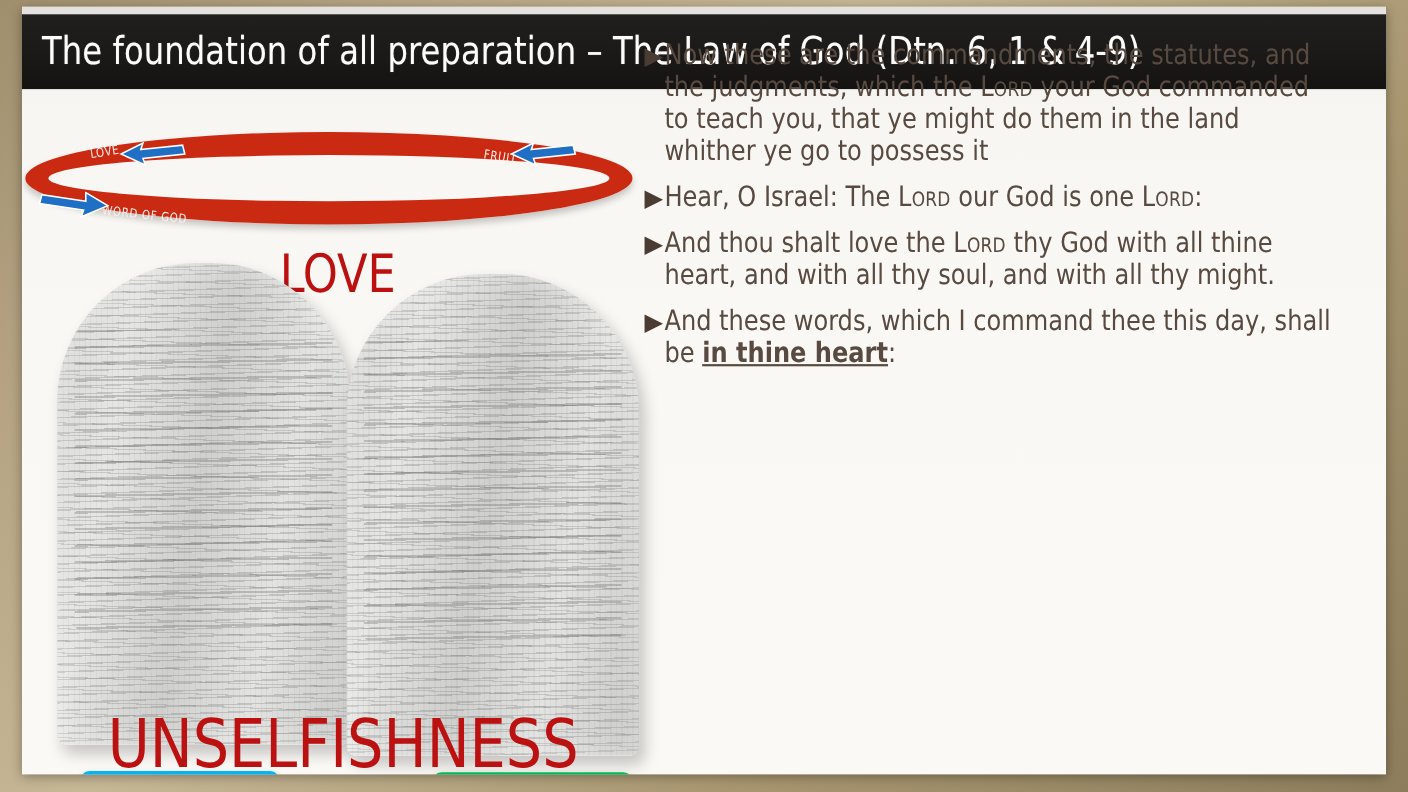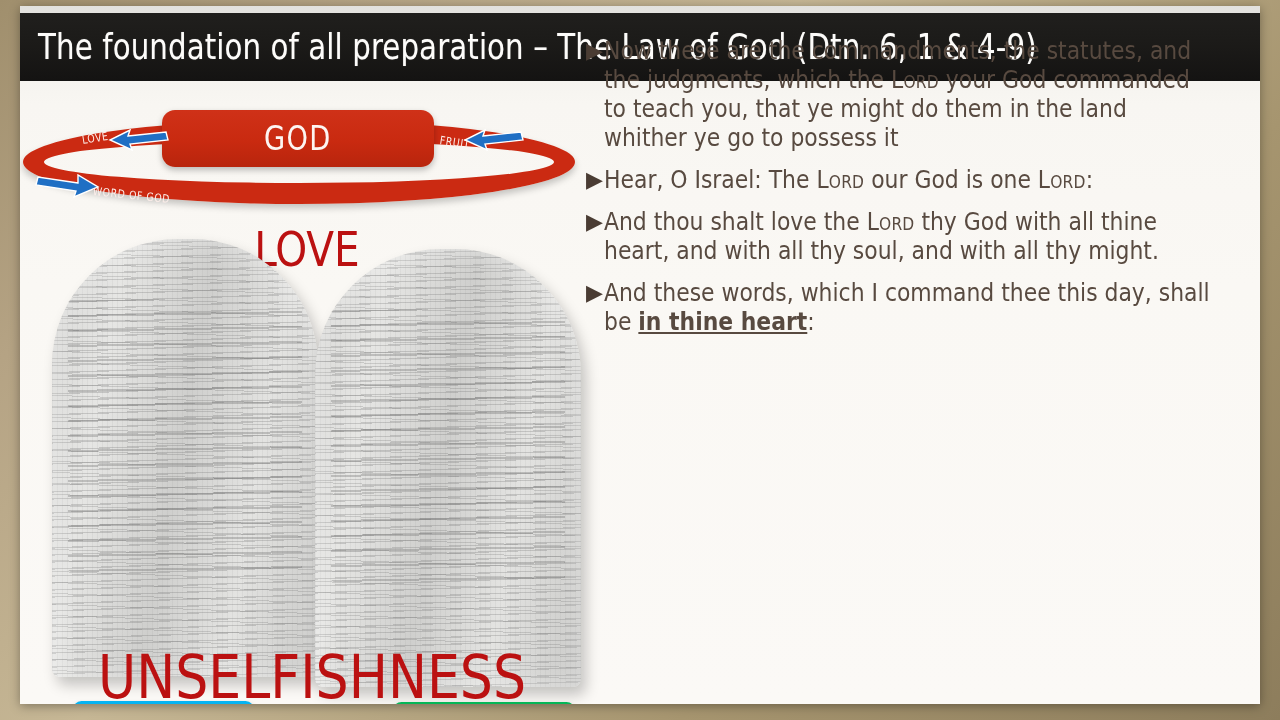--- a/index.html
+++ b/index.html
@@ -197,23 +197,20 @@
 
     <div id="title-bar">
       <div id="title-text">The foundation of all preparation – The Law of God (Dtn. 6, 1 &amp; 4-9)</div>
     </div>
 
     <div id="left-panel">
 
       <div id="cycle">
         <div id="ellipse-ring"></div>
 
-        <div id="god-box">
-          <span id="god-label">GOD</span>
-        </div>
 
         <span class="ring-label" id="label-love">LOVE</span>
         <span class="ring-label" id="label-word">WORD OF GOD</span>
         <span class="ring-label" id="label-fruit">FRUIT</span>
 
         <svg class="arrow-svg" id="arrow-love" width="62" height="22" viewBox="0 0 62 22">
           <path d="M20 7 L58 3 L60 11 L22 15 L24 21 L2 11 L22 1 Z" fill="#1f6fc4" stroke="#ffffff" stroke-width="1.4"></path>
         </svg>
         <svg class="arrow-svg" id="arrow-word" width="66" height="24" viewBox="0 0 66 24">
           <path d="M44 9 L4 3 L2 11 L42 17 L40 23 L64 13 L44 1 Z" fill="#1f6fc4" stroke="#ffffff" stroke-width="1.4"></path>

